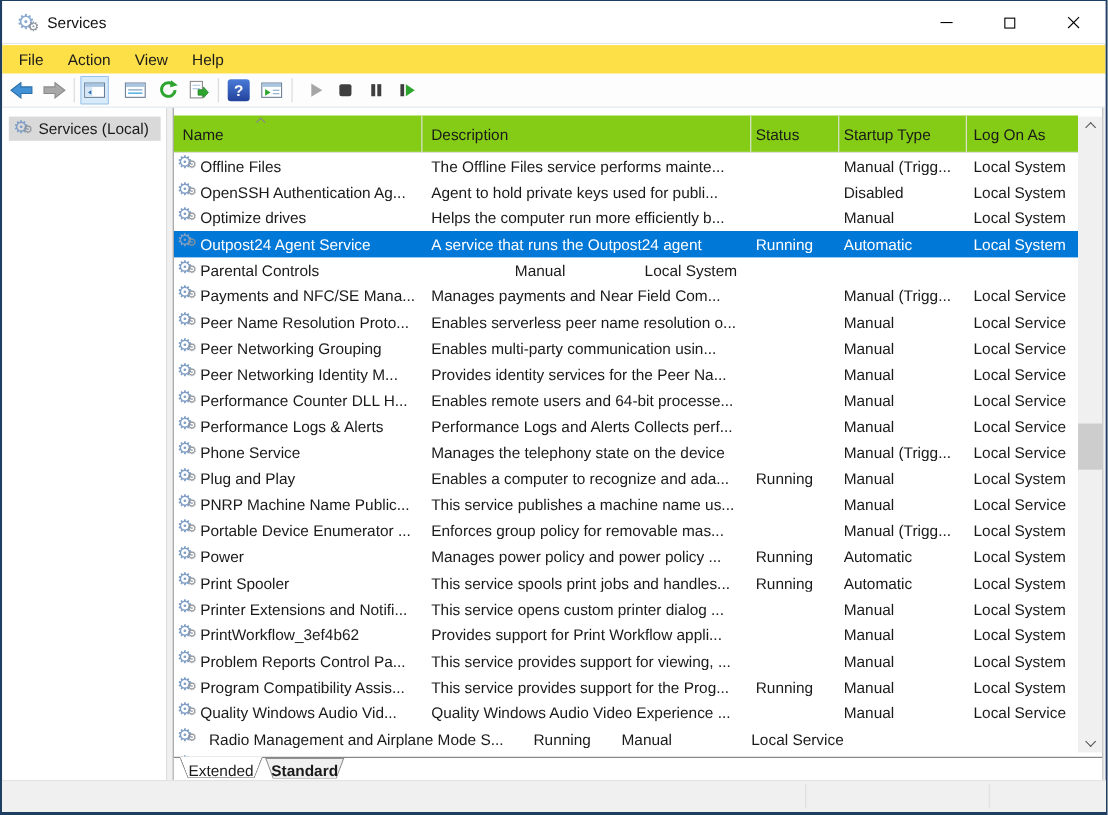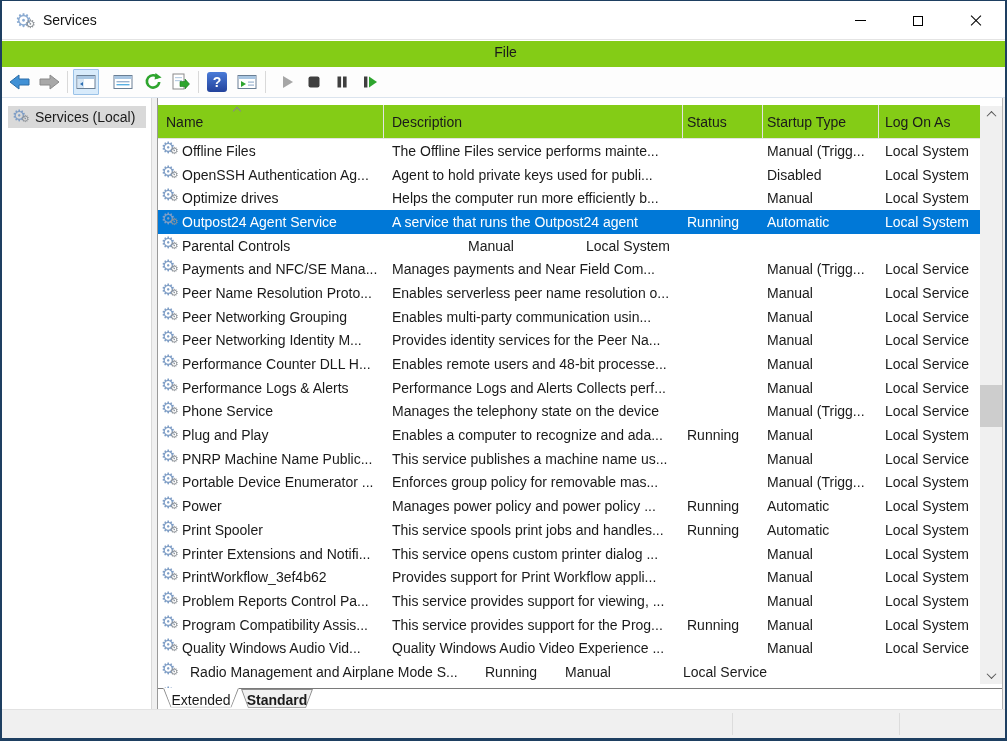--- a/index.html
+++ b/index.html
@@ -29,21 +29,21 @@
   .close-glyph i { position:absolute; left:-1px; top:5px; width:14px; height:0; border-top:1px solid #000; display:block; }
   .close-glyph i:first-child { transform:rotate(45deg); }
   .close-glyph i:last-child  { transform:rotate(-45deg); }
   
   .gear-wrap { position:relative; display:inline-block; width:19px; height:19px; }
   .gear-main { position:absolute; left:0; top:-2px; font-family:"DejaVu Sans",sans-serif; font-size:16px; color:#7f9ec6; }
   .gear-small{ position:absolute; left:9px; top:5px;  font-family:"DejaVu Sans",sans-serif; font-size:10px; color:#8e9398; }
   .gear-big .gear-main { font-size:19px; color:#8babd2; }
   .gear-big .gear-small{ font-size:12px; left:10px; top:6px; }
   
-  .menubar { position:absolute; left:0; top:40px; right:0; height:26px; background:#84cc16; display:flex; align-items:center; padding-left:4px;flex-direction:column; }
+  .menubar { position:absolute; left:0; top:40px; right:0; height:26px; background:#fde047; display:flex; align-items:center; padding-left:4px; }
   .menu-item { padding:3px 11px; cursor:default; }
   
   .toolbar { position:absolute; left:0; top:66px; right:0; height:31px; background:#fdfdfd;
              border-bottom:1px solid #dbe4ee; display:flex; align-items:center; }
   .tbtn { width:26px; height:26px; display:flex; align-items:center; justify-content:center; flex:none; }
   .tbtn.checked { background:#d8ebfb; border:1px solid #9ac2e8; border-radius:1px; }
   .tsep { width:1px; height:22px; background:#d9d9d9; margin:0 5px; flex:none; }
   .helpbox { width:20px; height:20px; border-radius:3px; background:linear-gradient(#4a7bd8,#23439c);
              color:#fff; font-weight:bold; font-size:14px; display:flex; align-items:center; justify-content:center; }
   
@@ -311,21 +311,21 @@
             <span class="c-icon"><span class="gear-wrap" style="width: 17px;"><span class="gear-main">⚙</span><span class="gear-small">⚙</span></span></span>
             <span class="c-name">Peer Networking Identity M...</span>
             <span class="c-desc">Provides identity services for the Peer Na...</span>
             <span class="c-status"></span>
             <span class="c-startup">Manual</span>
             <span class="c-logon">Local Service</span>
           </div>
           <div class="row">
             <span class="c-icon"><span class="gear-wrap" style="width: 17px;"><span class="gear-main">⚙</span><span class="gear-small">⚙</span></span></span>
             <span class="c-name">Performance Counter DLL H...</span>
-            <span class="c-desc">Enables remote users and 48-bit processe...</span>
+            <span class="c-desc">Enables remote users and 64-bit processe...</span>
             <span class="c-status"></span>
             <span class="c-startup">Manual</span>
             <span class="c-logon">Local Service</span>
           </div>
           <div class="row">
             <span class="c-icon"><span class="gear-wrap" style="width: 17px;"><span class="gear-main">⚙</span><span class="gear-small">⚙</span></span></span>
             <span class="c-name">Performance Logs &amp; Alerts</span>
             <span class="c-desc">Performance Logs and Alerts Collects perf...</span>
             <span class="c-status"></span>
             <span class="c-startup">Manual</span>

